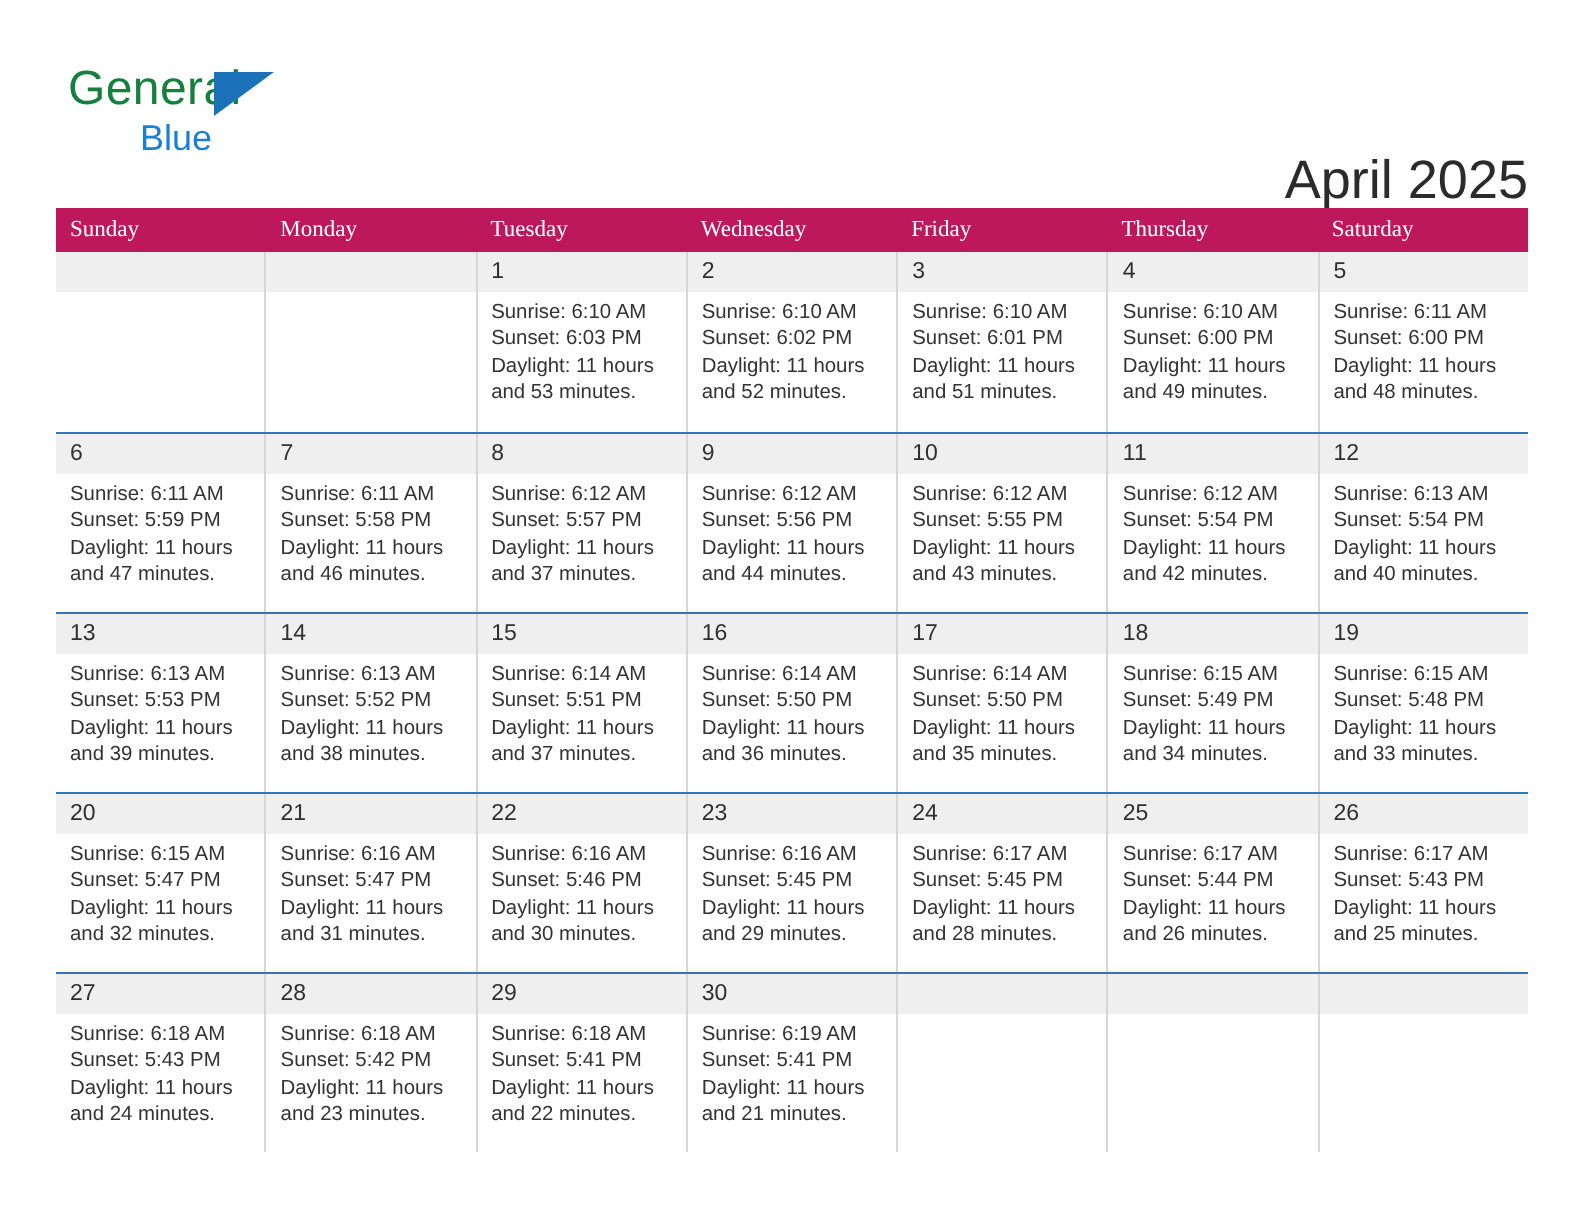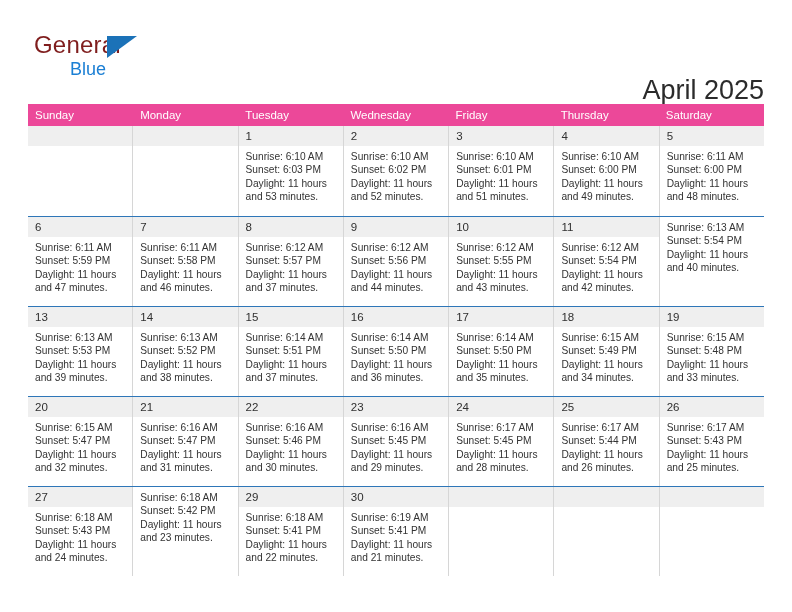--- a/index.html
+++ b/index.html
@@ -37,21 +37,21 @@
     top: 6px;
     width: 230px;
     height: 56px;
   }
   .brand-general {
     position: absolute;
     left: 0;
     top: 0;
     font-size: 24px;
     letter-spacing: 0.2px;
-    color: #7f1d1d;
+    color: #15803d;
     font-family: "Liberation Sans", sans-serif;
     line-height: 26px;
   }
   .brand-triangle {
     position: absolute;
     left: 73px;
     top: 4px;
     width: 0;
     height: 0;
     border-left: 30px solid #1b72b8;
@@ -93,22 +93,23 @@
   
   .calendar {
     position: absolute;
     left: 28px;
     top: 104px;
     width: 736px;
   }
 
   .weekdays {
     display: flex;
-    background: #ec4899;
+    background: #be185d;
     height: 22px;
+    font-family: Liberation Serif, serif;
   }
   .weekday {
     flex: 1 1 0;
     color: #ffffff;
     font-size: 11.5px;
     line-height: 22px;
     padding-left: 7px;
     box-sizing: border-box;
     white-space: nowrap;
     overflow: hidden;
@@ -322,20 +323,23 @@
               <span class="daynum">11</span>
             </div>
             <div class="day-body">
               <div class="day-line">Sunrise: 6:12 AM</div>
               <div class="day-line">Sunset: 5:54 PM</div>
               <div class="day-line">Daylight: 11 hours</div>
               <div class="day-line">and 42 minutes.</div>
             </div>
           </div>
           <div class="day-cell">
+            <div class="daynum-strip">
+              <span class="daynum">12</span>
+            </div>
             <div class="day-body">
               <div class="day-line">Sunrise: 6:13 AM</div>
               <div class="day-line">Sunset: 5:54 PM</div>
               <div class="day-line">Daylight: 11 hours</div>
               <div class="day-line">and 40 minutes.</div>
             </div>
           </div>
         </div>
         <div class="week">
           <div class="day-cell">
@@ -501,20 +505,23 @@
               <span class="daynum">27</span>
             </div>
             <div class="day-body">
               <div class="day-line">Sunrise: 6:18 AM</div>
               <div class="day-line">Sunset: 5:43 PM</div>
               <div class="day-line">Daylight: 11 hours</div>
               <div class="day-line">and 24 minutes.</div>
             </div>
           </div>
           <div class="day-cell">
+            <div class="daynum-strip">
+              <span class="daynum">28</span>
+            </div>
             <div class="day-body">
               <div class="day-line">Sunrise: 6:18 AM</div>
               <div class="day-line">Sunset: 5:42 PM</div>
               <div class="day-line">Daylight: 11 hours</div>
               <div class="day-line">and 23 minutes.</div>
             </div>
           </div>
           <div class="day-cell">
             <div class="daynum-strip">
               <span class="daynum">29</span>

